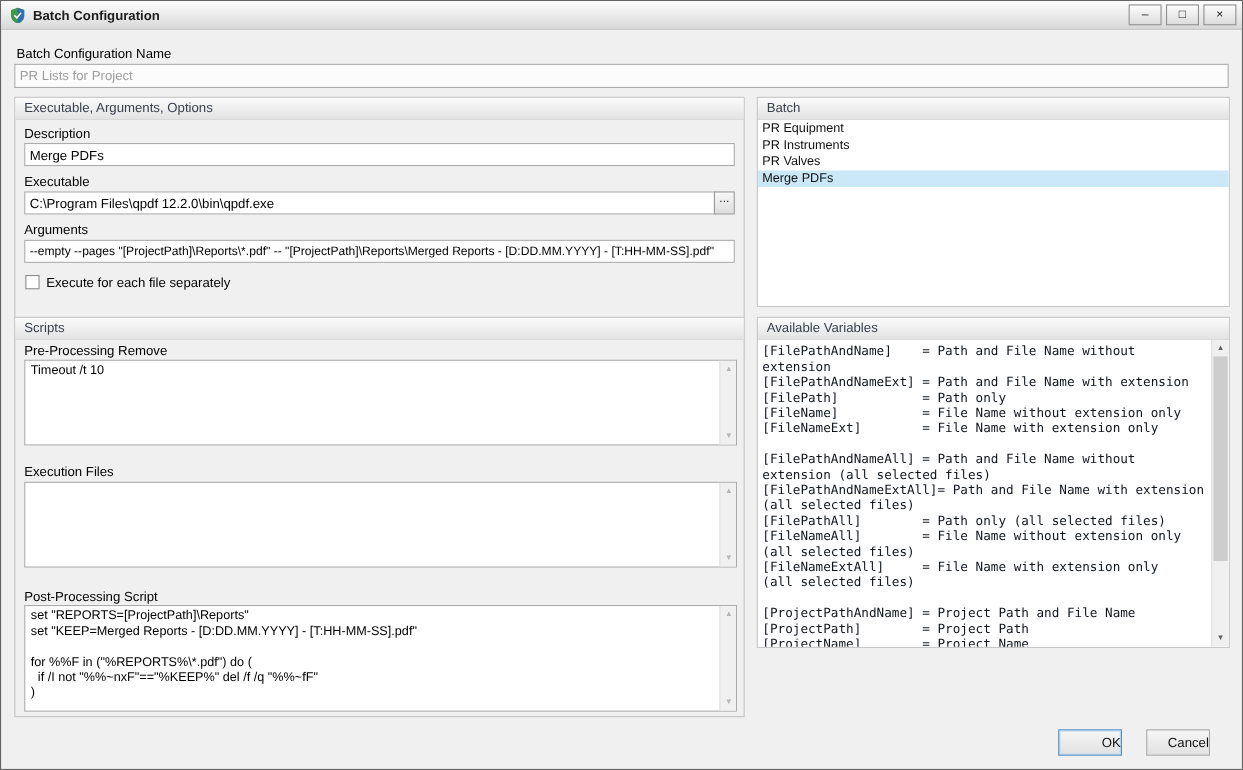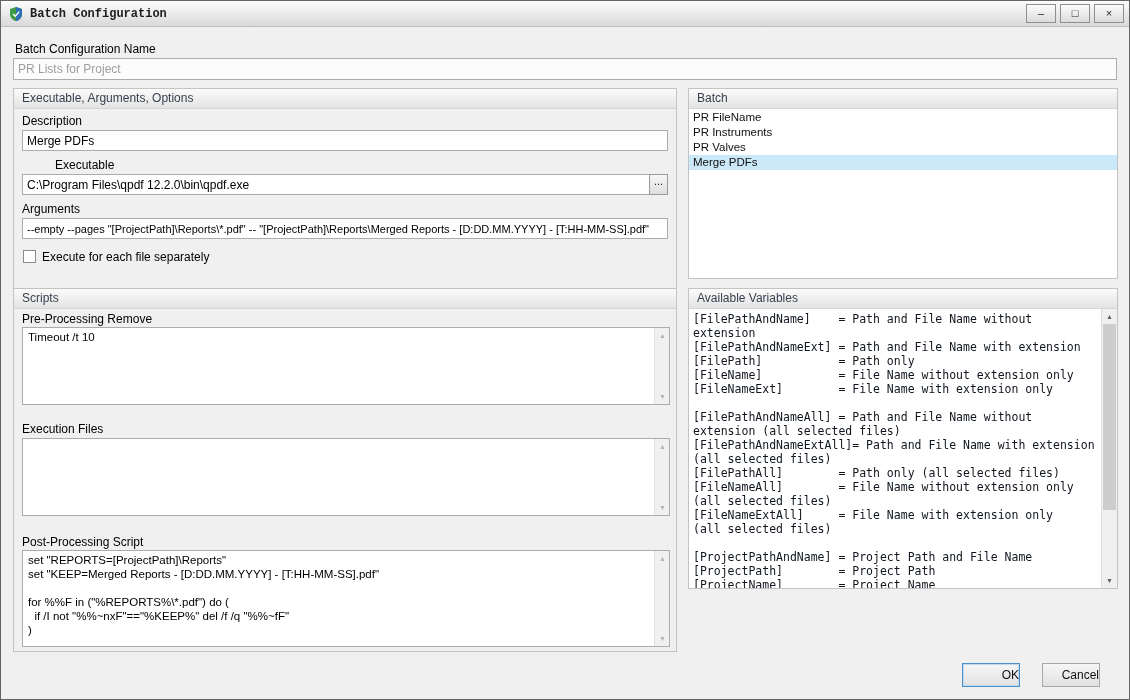--- a/index.html
+++ b/index.html
@@ -13,21 +13,21 @@
   }
 
   
   .titlebar {
     position:absolute; left:0; top:0; width:100%; height:26px;
     background:linear-gradient(#fdfdfd,#e9e9e9 55%,#d9d9d9);
     border-bottom:1px solid #bdbdbd;
     display:flex; align-items:center; padding:0 7px;
   }
   .app-icon { width:16px; height:16px; display:inline-block; }
-  .titlebar .title { font-size:12px; font-weight:bold; color:#1c1c1c; margin-left:6px;font-family:Liberation Mono, monospace; }
+  .titlebar .title { font-size:12px; font-weight:bold; color:#1c1c1c; margin-left:6px; }
   .win-buttons { position:absolute; right:5px; top:3px; display:flex; gap:4px; }
   .win-btn {
     width:30px; height:19px; border:1px solid #8f8f8f;
     background:linear-gradient(#fcfcfc,#dcdcdc);
     font-size:11px; color:#222; text-align:center; line-height:17px; cursor:default;
   }
 
   
   .lbl { position:absolute; font-size:12px; color:#000000; white-space:nowrap; }
 
@@ -125,21 +125,21 @@
 
   <div class="lbl" style="left:14px; top:41px;">Batch Configuration Name</div>
   <input class="textbox disabled" style="left: 12px; top: 57px; width: 1104px; height: 22px;" readonly="" value="PR Lists for Project">
 
   <div class="group" style="left:12px; top:87px; width:664px; height:240px;">
     <div class="group-header">Executable, Arguments, Options</div>
 
     <div class="lbl" style="left:8px; top:25px;">Description</div>
     <input class="textbox" style="left: 8px; top: 41px; width: 646px; height: 21px;" value="Merge PDFs">
 
-    <div class="lbl" style="left:8px; top:69px;margin-left:33px;">Executable</div>
+    <div class="lbl" style="left:8px; top:69px;">Executable</div>
     <input class="textbox" style="left: 8px; top: 85px; width: 628px; height: 21px;" value="C:\Program Files\qpdf 12.2.0\bin\qpdf.exe">
     <div class="btn-browse" style="left:635px; top:85px; width:19px; height:21px;">...</div>
 
     <div class="lbl" style="left:8px; top:113px;">Arguments</div>
     <input class="textbox small" style="left: 8px; top: 129px; width: 646px; height: 21px;" value="--empty --pages &quot;[ProjectPath]\Reports\*.pdf&quot; -- &quot;[ProjectPath]\Reports\Merged Reports - [D:DD.MM.YYYY] - [T:HH-MM-SS].pdf&quot;">
 
     <span class="checkbox" style="left:9px; top:161px;"></span>
     <div class="lbl" style="left:28px; top:161px;">Execute for each file separately</div>
   </div>
 
@@ -169,21 +169,21 @@
 )</div>
     <div class="vscroll faint" style="left:640px; top:262px; width:15px; height:95px; bottom:auto; right:auto;">
       <div class="sb-arrow up">▲</div>
       <div class="sb-arrow down">▼</div>
     </div>
   </div>
 
   <div class="group" style="left:687px; top:87px; width:430px; height:191px;">
     <div class="group-header">Batch</div>
     <div class="listbox" style="left:0; top:20px; width:428px; height:169px;">
-      <div class="list-item">PR FileName</div>
+      <div class="list-item">PR Equipment</div>
       <div class="list-item">PR Instruments</div>
       <div class="list-item">PR Valves</div>
       <div class="list-item selected">Merge PDFs</div>
     </div>
   </div>
 
   <div class="group" style="left:687px; top:287px; width:430px; height:301px;">
     <div class="group-header">Available Variables</div>
     <div class="vars-body" style="left:0; top:20px; width:428px; height:279px;">
       <div class="vars-text">[FilePathAndName]    = Path and File Name without

